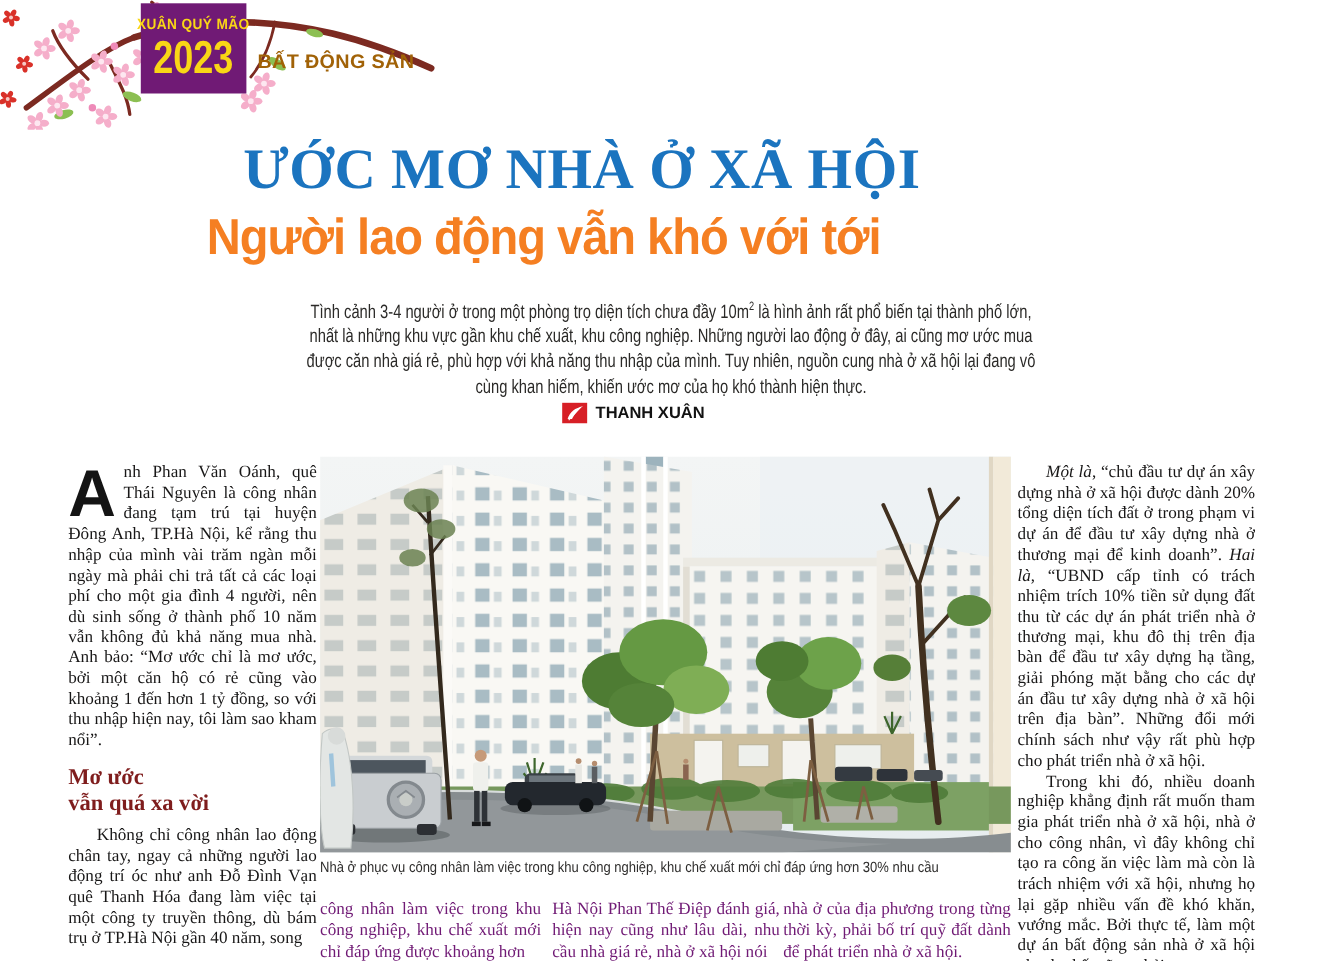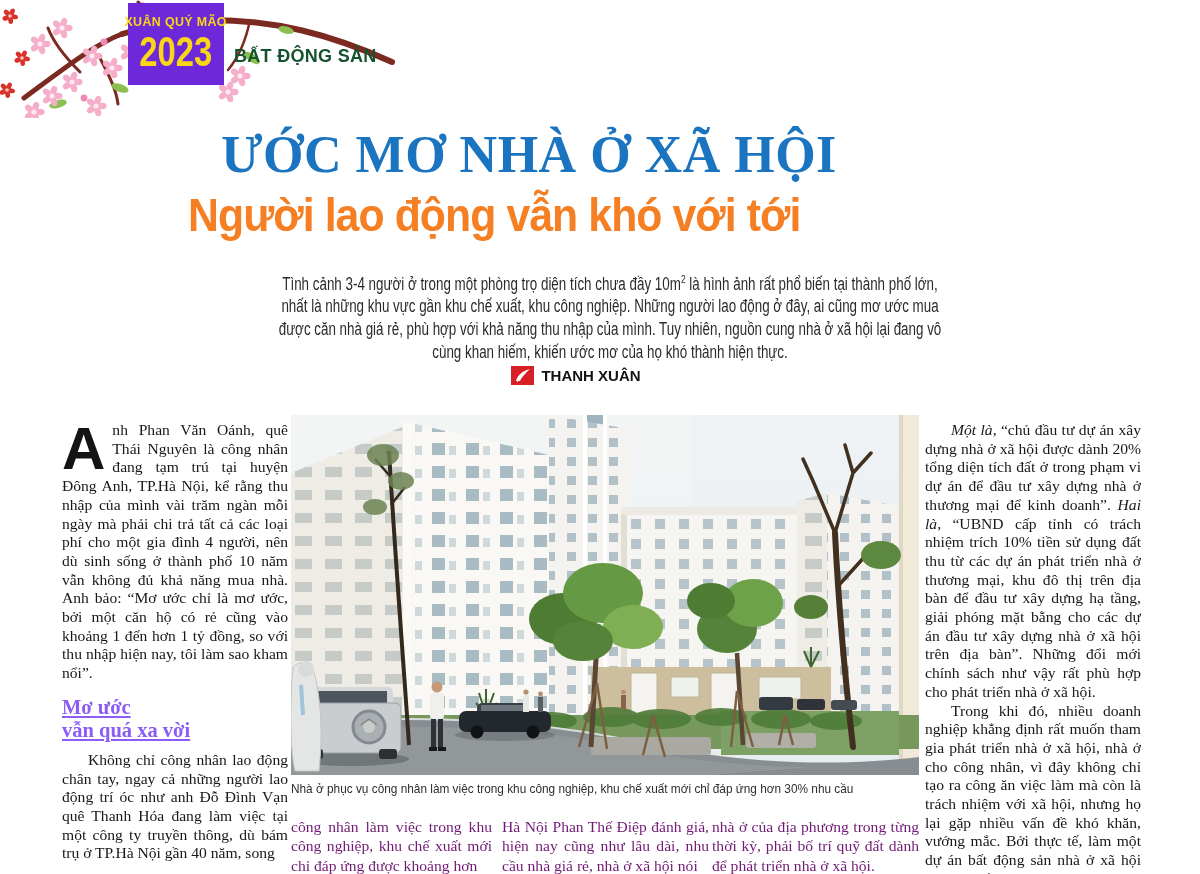--- a/index.html
+++ b/index.html
@@ -1,27 +1,27 @@
 <!DOCTYPE html>
 <html><head>
 <meta charset="utf-8">
 <style>
   html,body{margin:0;padding:0;background:#ffffff;}
   .page{position:relative;width:1200px;height:874px;background:#fff;overflow:hidden;
         font-family:"Liberation Serif",serif;color:#1b1a19;}
 
   
   .blossom{position:absolute;left:0;top:0;z-index:1;}
-  .badge{position:absolute;left:128px;top:3px;width:96px;height:82px;background:#6d28d9;z-index:2;
+  .badge{position:absolute;left:128px;top:3px;width:96px;height:82px;background:#701a75;z-index:2;
          display:flex;flex-direction:column;align-items:center;justify-content:center;}
   .badge-top{color:#f9d616;font:bold 13.5px/1 "Liberation Sans",sans-serif;letter-spacing:.4px;
              transform:scaleX(.92);white-space:nowrap;}
   .badge-year{color:#f9d616;font:bold 42px/1 "Liberation Sans",sans-serif;transform:scaleX(.78);margin-top:3px;}
   .section-title{position:absolute;left:234px;top:47px;font:bold 18px/1.1 "Liberation Sans",sans-serif;
-                 color:#14532d;letter-spacing:.3px;z-index:2;}
+                 color:#a16207;letter-spacing:.3px;z-index:2;}
 
   
   .hl-title{position:absolute;left:0;top:128px;width:1058px;margin:0;text-align:center;
             font:bold 52px/1.05 "Liberation Serif",serif;color:#1b74bf;letter-spacing:.5px;}
   .hl-sub{position:absolute;left:0;top:191px;width:988px;margin:0;text-align:center;}
   .hl-sub span{display:inline-block;font:bold 46px/1.05 "Liberation Sans",sans-serif;color:#f57f22;
                letter-spacing:-1px;transform:scaleX(.93);transform-origin:50% 0;}
 
   
   .lead{position:absolute;left:164px;top:268px;width:892px;margin:0;text-align:center;
@@ -30,21 +30,21 @@
   .lead sup{font-size:11px;}
   .byline{position:absolute;left:0;top:366px;width:1152px;display:flex;justify-content:center;
           align-items:center;gap:7px;font:bold 15px/1 "Liberation Sans",sans-serif;color:#121212;}
 
   
   .body-col p{margin:0;font:15.6px/18.7px "Liberation Serif",serif;text-align:justify;color:#181717;}
   .col-left{position:absolute;left:62px;top:421px;width:226px;height:453px;overflow:hidden;}
   .col-right{position:absolute;left:925px;top:421px;width:216px;height:453px;overflow:hidden;}
   .dropcap{float:left;font:bold 60px/50px "Liberation Sans",sans-serif;color:#141414;
            padding:3px 7px 0 0;}
-  .subhead{margin:13px 0 9px;font:bold 20.5px/23px "Liberation Serif",serif;color:#8b5cf6;text-decoration:underline;}
+  .subhead{margin:13px 0 9px;font:bold 20.5px/23px "Liberation Serif",serif;color:#7f1d1d;}
   .indent{text-indent:26px;}
   .ital{font-style:italic;}
 
   
   .figure{position:absolute;left:291px;top:415px;width:628px;margin:0;}
   .figure svg{display:block;}
   .caption{position:absolute;left:291px;top:781px;width:716px;margin:0;
            font:13.5px/1.2 "Liberation Sans",sans-serif;color:#2e2d2c;
            transform:scaleX(.876);transform-origin:0 0;}
 

